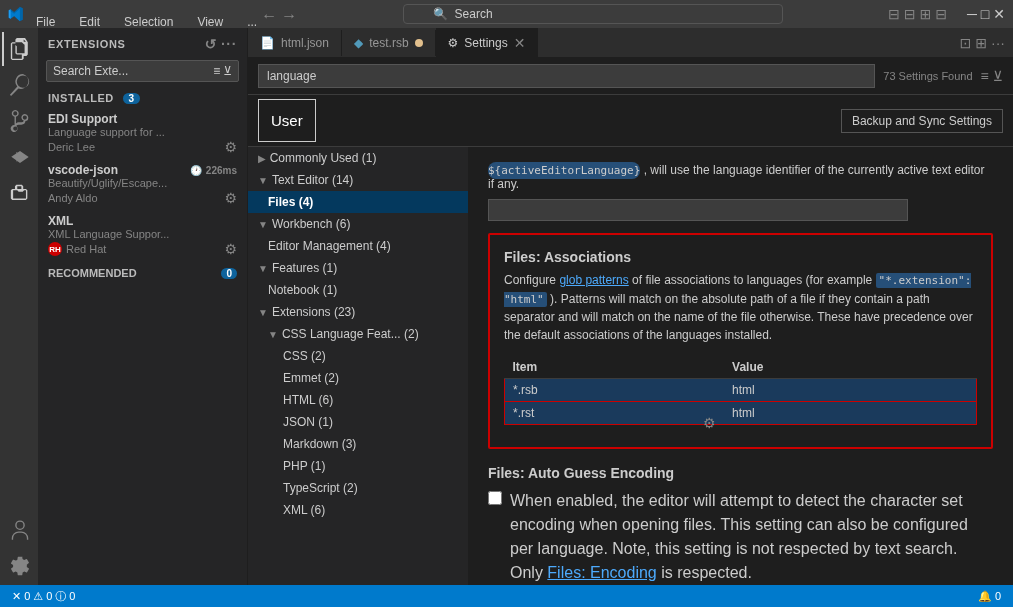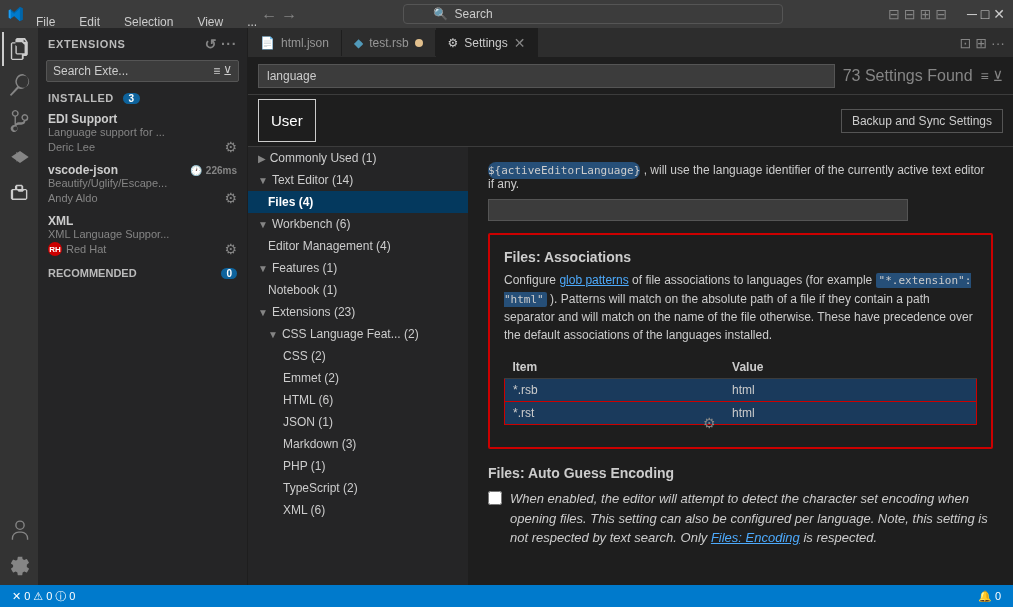--- a/index.html
+++ b/index.html
@@ -57,21 +57,21 @@
     .tab { display: flex; align-items: center; padding: 6px 12px; cursor: pointer; border-right: 1px solid #1e1e1e; color: #969696; font-size: 12px; gap: 6px; white-space: nowrap; background: #2d2d2d; }
     .tab.active { background: #1e1e1e; color: #cccccc; border-top: 1px solid transparent; }
     .tab-dot { width: 8px; height: 8px; background: #e2c08d; border-radius: 50%; }
     .tab-close { cursor: pointer; color: #858585; font-size: 14px; }
     .tab-actions { margin-left: auto; display: flex; align-items: center; gap: 4px; padding: 0 8px; }
 
     
     .settings-area { flex: 1; background: #1e1e1e; display: flex; flex-direction: column; overflow: hidden; }
     .settings-toolbar { display: flex; align-items: center; padding: 6px 10px; border-bottom: 1px solid #3c3c3c; gap: 8px; flex-shrink: 0; }
     .settings-search-box { flex: 1; background: #3c3c3c; border: 1px solid #555; padding: 4px 8px; color: #ccc; font-size: 12px; }
-    .settings-found { font-size: 16px; color: #858585; white-space: nowrap; }
+    .settings-found { font-size: 11px; color: #858585; white-space: nowrap; }
     .settings-filter-icons { display: flex; gap: 4px; color: #858585; font-size: 14px; }
 
     .settings-tabs { display: flex; align-items: center; padding: 4px 10px; border-bottom: 1px solid #3c3c3c; gap: 4px; flex-shrink: 0; }
     .settings-tab { padding: 12px 12px; cursor: pointer; font-size: 15px; color: #ffffff; border: 1px solid #cccccc; background: transparent; }
     .settings-sync-btn { margin-left: auto; background: transparent; border: 1px solid #555; color: #ccc; padding: 4px 10px; cursor: pointer; font-size: 12px; }
 
     .settings-body { display: flex; flex: 1; overflow: hidden; }
     .settings-nav { width: 220px; background: #252526; overflow-y: auto; flex-shrink: 0; font-size: 12px; }
     .settings-nav-item { padding: 4px 10px; cursor: pointer; color: #cccccc; display: flex; align-items: center; }
     .settings-nav-item.selected { background: #04395e; color: #fff; font-weight: 700; }
@@ -98,21 +98,21 @@
     .assoc-input { background: #3c3c3c; border: 1px solid #555; padding: 4px 8px; color: #ccc; font-size: 12px; width: 100%; }
     .assoc-btn { background: #0e639c; border: none; color: white; padding: 4px 10px; cursor: pointer; font-size: 12px; }
     .assoc-btn-cancel { background: #3c3c3c; border: 1px solid #555; color: #ccc; padding: 4px 10px; cursor: pointer; font-size: 12px; }
 
     .gear-floating { position: absolute; left: 235px; top: 268px; color: #858585; font-size: 14px; cursor: pointer; }
 
     .auto-guess-section { margin-top: 16px; }
     .auto-guess-title { font-size: 14px; font-weight: 600; color: #cccccc; margin-bottom: 8px; }
     .auto-guess-row { display: flex; align-items: flex-start; gap: 8px; }
     .checkbox { width: 14px; height: 14px; border: 1px solid #555; background: #3c3c3c; flex-shrink: 0; margin-top: 1px; }
-    .auto-guess-text { font-size: 13px; color: #cccccc; line-height: 1.5; font-style: italic; }
+    .auto-guess-text { font-size: 16px; color: #cccccc; line-height: 1.5; }
 
     
     .status-bar { background: #007acc; height: 22px; display: flex; align-items: center; padding: 0 8px; gap: 8px; font-size: 11px; color: white; flex-shrink: 0; }
     .status-item { display: flex; align-items: center; gap: 3px; cursor: pointer; padding: 0 4px; }
     .status-right { margin-left: auto; display: flex; align-items: center; gap: 4px; }
   </style>
 </head>
 <body>
 
 <div class="titlebar">

